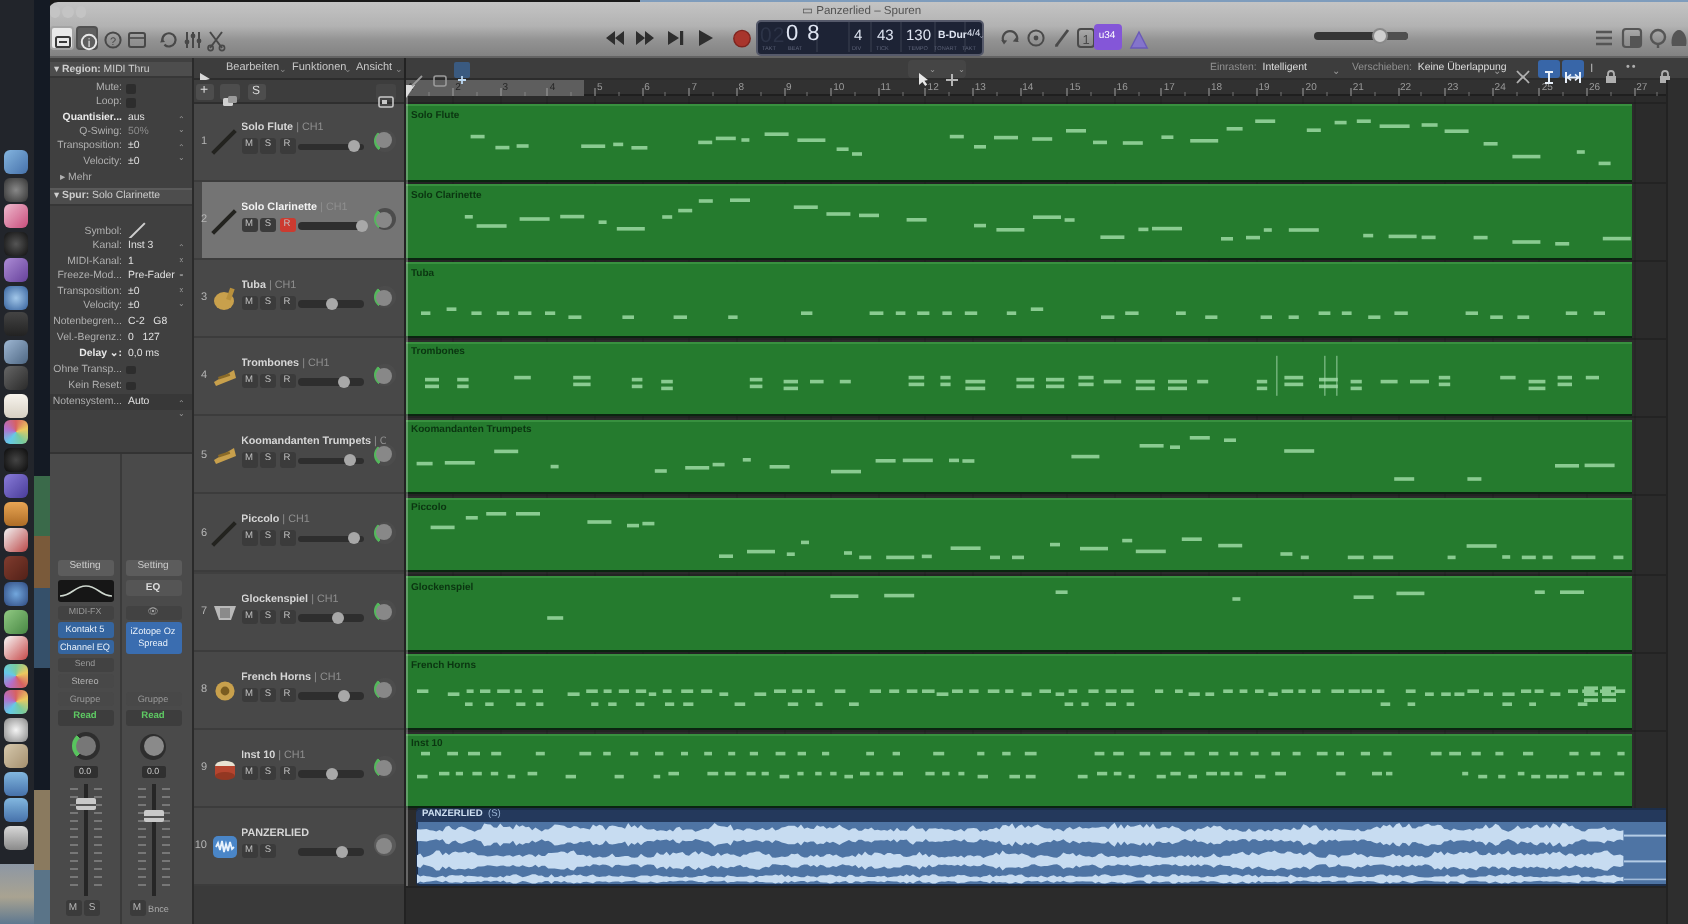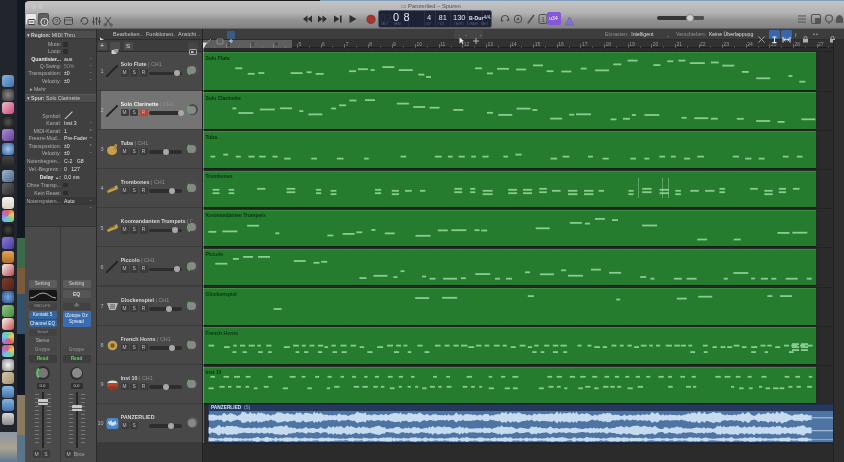--- a/index.html
+++ b/index.html
@@ -1010,21 +1010,21 @@
     <div style="position:absolute;left:345.5px;top:11.5px;width:13px;height:14px"><svg width="13" height="14">
         <path d="M3.5 3 L10.5 7 L3.5 11 z" fill="#2e2e2e"></path>
       </svg></div>
     <div style="position:absolute;left:363.5px;top:11.5px;width:14px;height:14px"><svg width="14" height="14">
         <circle cx="7" cy="7.3" r="4.1" fill="#a8352c" stroke="#7e241e" stroke-width="0.7"></circle>
       </svg></div>
     <div style="position:absolute;left:377.5px;top:10px;width:114.5px;height:17.5px;background:#1d2335;border-radius:2.5px;border:0.5px solid #55596a"></div>
     <div style="position:absolute;left:380px;top:11.5px;font-size:10.5px;color:#2c3347;line-height:12px;letter-spacing:0.5px">02</div>
     <div style="position:absolute;left:393px;top:11px;font-size:11px;color:#dfe5f2;line-height:12px;letter-spacing:4.5px">08</div>
     <div style="position:absolute;left:427px;top:13.5px;font-size:7.5px;color:#dfe5f2;line-height:8px">4</div>
-    <div style="position:absolute;left:438.5px;top:13.5px;font-size:7.5px;color:#dfe5f2;line-height:8px">81</div>
+    <div style="position:absolute;left:438.5px;top:13.5px;font-size:7.5px;color:#dfe5f2;line-height:8px">43</div>
     <div style="position:absolute;left:453px;top:13.5px;font-size:7.5px;color:#dfe5f2;line-height:8px">130</div>
     <div style="position:absolute;left:469px;top:14.5px;font-size:5.2px;color:#dfe5f2;font-weight:bold;line-height:6px">B-Dur</div>
     <div style="position:absolute;left:483.5px;top:14.5px;font-size:4.8px;color:#dfe5f2;line-height:6px">4/4</div>
     <div style="position:absolute;left:408px;top:11px;width:1px;height:15px;background:rgba(255,255,255,.07)"></div>
     <div style="position:absolute;left:423.5px;top:11px;width:1px;height:15px;background:rgba(255,255,255,.07)"></div>
     <div style="position:absolute;left:434.5px;top:11px;width:1px;height:15px;background:rgba(255,255,255,.07)"></div>
     <div style="position:absolute;left:450px;top:11px;width:1px;height:15px;background:rgba(255,255,255,.07)"></div>
     <div style="position:absolute;left:466.5px;top:11px;width:1px;height:15px;background:rgba(255,255,255,.07)"></div>
     <div style="position:absolute;left:481.5px;top:11px;width:1px;height:15px;background:rgba(255,255,255,.07)"></div>
     <div style="position:absolute;left:489px;top:15px;font-size:4.2px;color:#8a90a2;line-height:5px">⌄</div>

